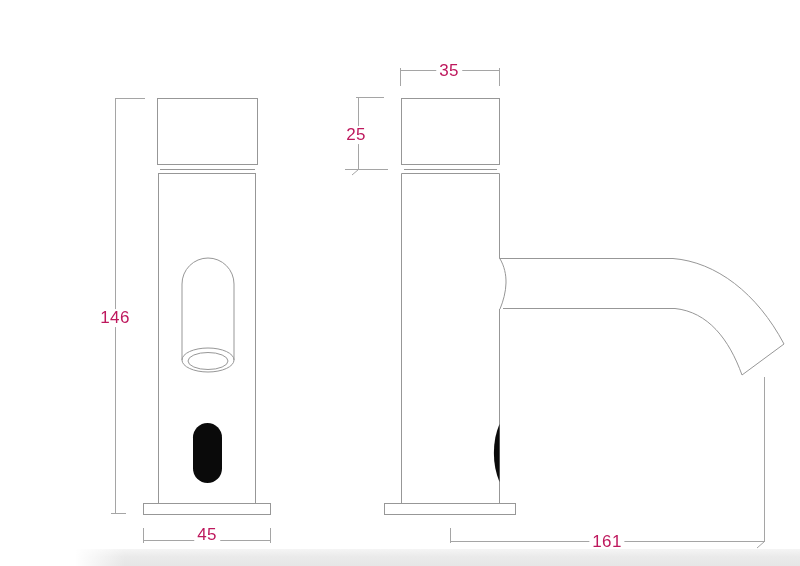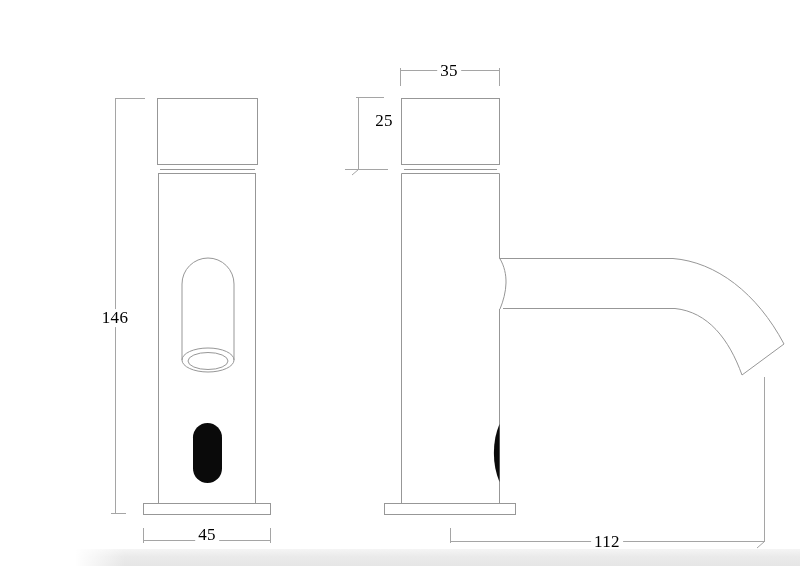--- a/index.html
+++ b/index.html
@@ -3,27 +3,27 @@
 <meta charset="utf-8">
 <style>
   html,body{margin:0;padding:0;background:#ffffff;}
   .stage{
     position:relative;width:800px;height:566px;background:#ffffff;
     font-family:"Liberation Sans",sans-serif;overflow:hidden;
   }
   .stage svg{position:absolute;left:0;top:0;}
   .dim-label{
     position:absolute;transform:translate(-50%,-50%);
-    font-size:17px;line-height:1.05;color:#000000;background:#ffffff;
-    padding:0 3px;letter-spacing:.3px;white-space:nowrap;font-family:Liberation Serif, serif;
+    font-size:17px;line-height:1.05;color:#be185d;background:#ffffff;
+    padding:0 3px;letter-spacing:.3px;white-space:nowrap;
   }
   .lab-height{left:115px;top:318px;}
   .lab-base-width{left:207px;top:535px;}
   .lab-cap-width{left:449px;top:71px;}
-  .lab-cap-height{left:356px;top:121px;margin-left:28px;}
+  .lab-cap-height{left:356px;top:135px;}
   .lab-spout-reach{left:607px;top:542px;}
   .floor{
     position:absolute;left:75px;right:0;top:549px;height:17px;
     background:linear-gradient(180deg,#f5f5f5 0%,#eaeaea 45%,#e6e6e6 100%);
   }
   .floor::before{
     content:"";position:absolute;left:0;top:0;bottom:0;width:50px;
     background:linear-gradient(90deg,#ffffff 0%,rgba(255,255,255,0) 100%);
   }
 </style>
@@ -93,16 +93,16 @@
         <line x1="450.5" y1="541.5" x2="764.5" y2="541.5"></line>
         <line x1="764.5" y1="541.5" x2="757" y2="548"></line>
       </g>
     </g>
   </svg>
 
   <span class="dim-label lab-height">146</span>
   <span class="dim-label lab-base-width">45</span>
   <span class="dim-label lab-cap-width">35</span>
   <span class="dim-label lab-cap-height">25</span>
-  <span class="dim-label lab-spout-reach">112</span>
+  <span class="dim-label lab-spout-reach">161</span>
 
   <div class="floor"></div>
 </div>
 
 </body></html>

